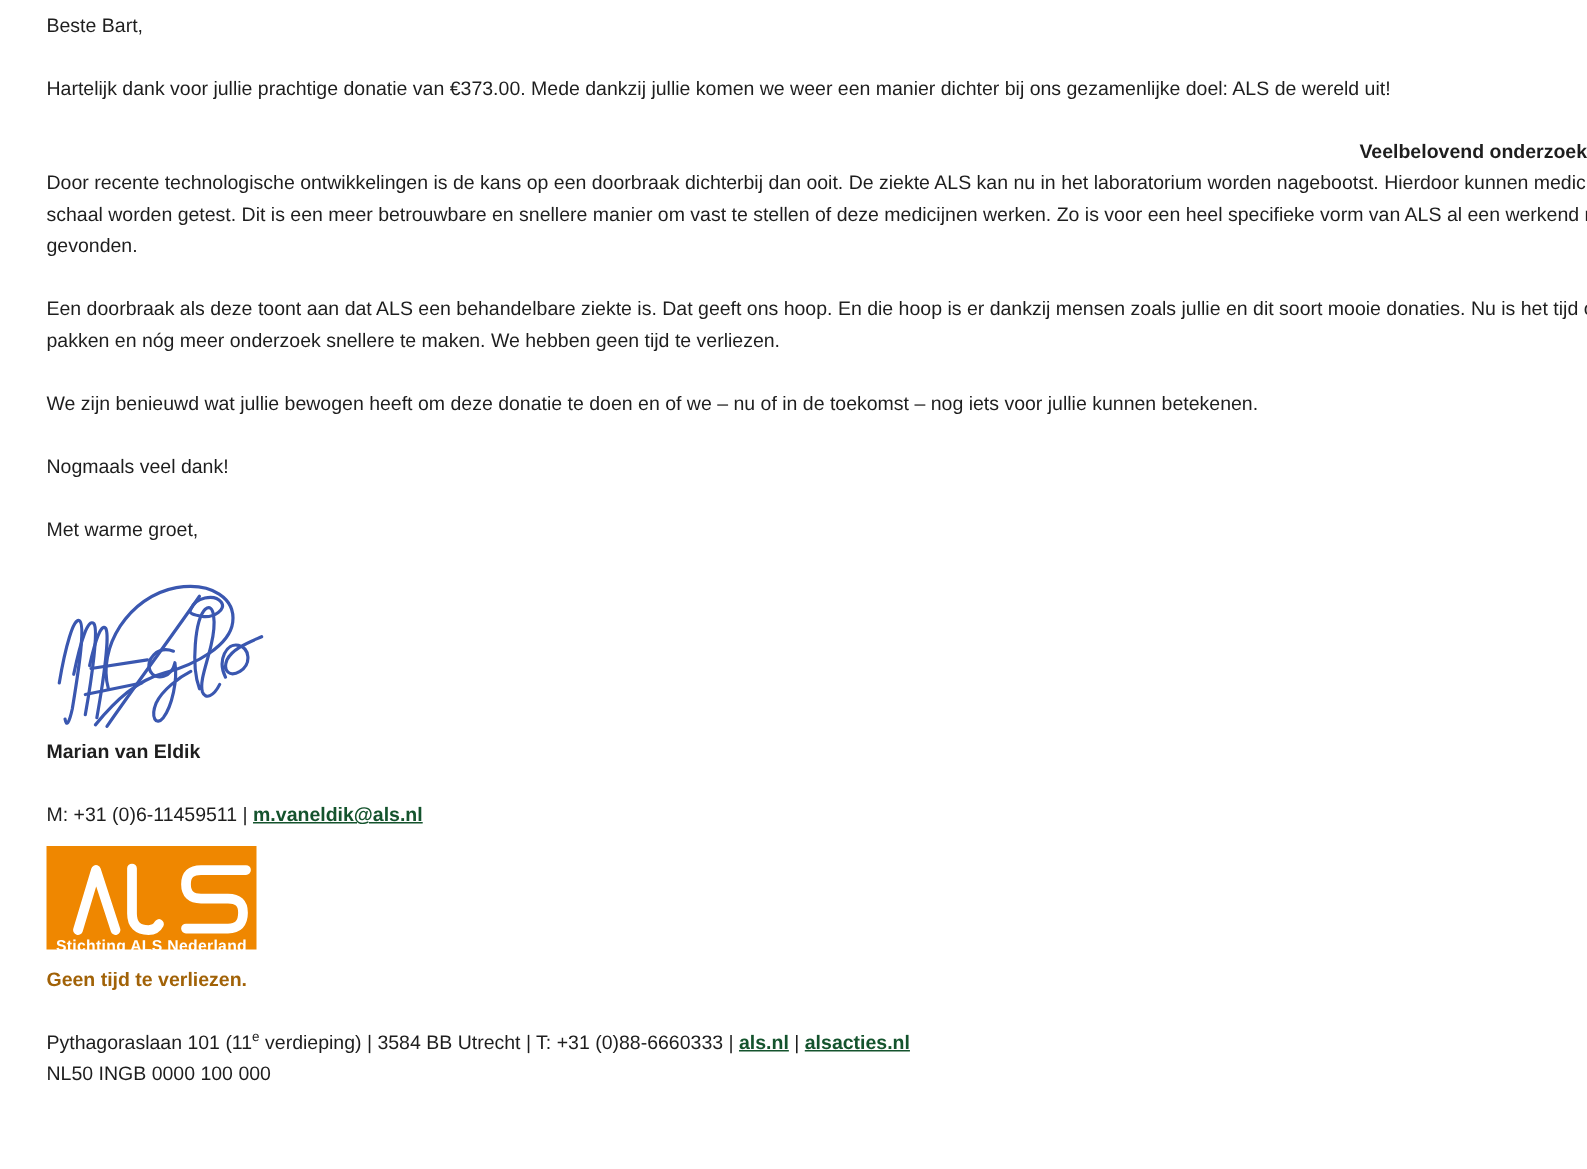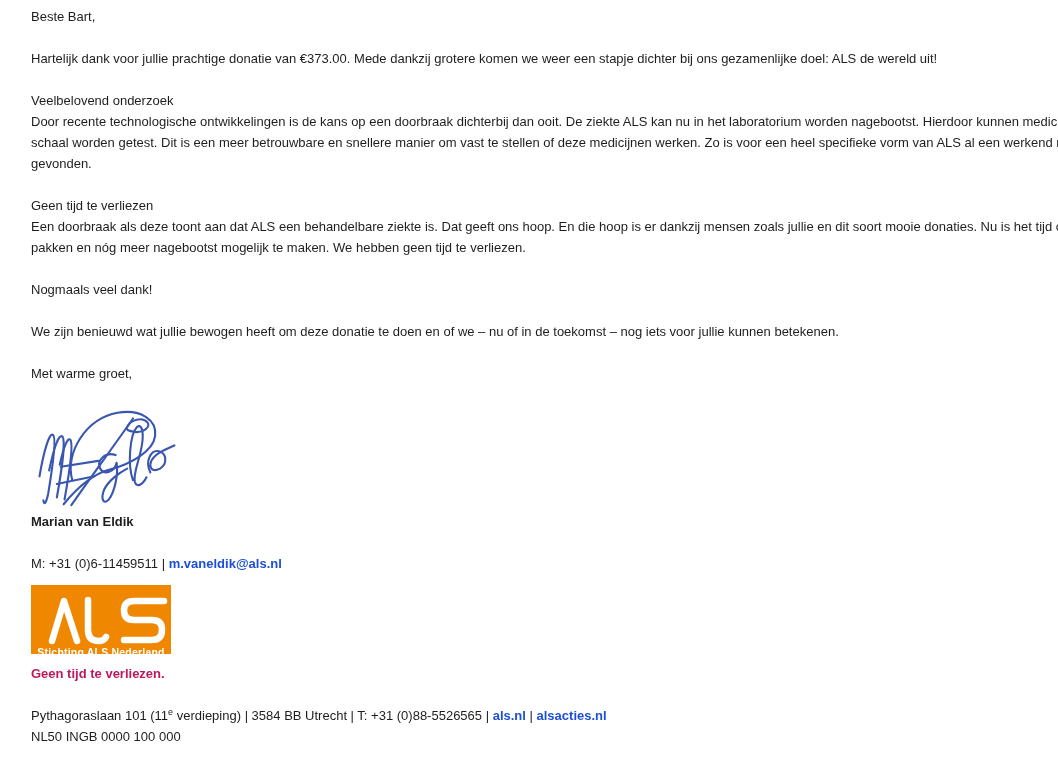--- a/index.html
+++ b/index.html
@@ -15,26 +15,27 @@
     font-size: 13px;
     line-height: 21px;
     color: #1e1e1e;
   }
   .email-body {
     padding: 6px 0 0 31px;
     width: 1027px;
   }
   p { margin: 0 0 21px 0; }
   .para-line { white-space: nowrap; }
-  .heading { font-weight: normal; margin: 0; }
+  .heading { font-weight: bold; margin: 0; text-align: right; }
   .section { margin: 0 0 21px 0; }
   .bold { font-weight: normal; }
   a.link {
-    color: #1d4ed8;
+    color: #14532d;
     font-weight: bold;
+    text-decoration: underline;
     cursor: pointer;
   }
   .signature-block { margin: 2px 0 0 0; height: 106px; }
   .signer-name, .signer-role { font-weight: bold; margin: 0; }
   .contact-line { margin: 21px 0 0 0; }
   .logo-box {
     margin-top: 11px;
     width: 140px;
     height: 69px;
     background: #ef8700;
@@ -47,51 +48,50 @@
     top: 60px;
     text-align: center;
     color: #ffffff;
     font-size: 10.5px;
     font-weight: bold;
     line-height: 14px;
     letter-spacing: 0.2px;
   }
   .tagline {
     margin: 9px 0 21px 0;
-    color: #be185d;
+    color: #a16207;
     font-weight: bold;
   }
   .footer-line { margin: 0; white-space: nowrap; }
   sup.ordinal { font-size: 9px; line-height: 0; vertical-align: super; }
 </style>
 </head>
 <body>
 
 <div class="email-body">
 
   <p>Beste Bart,</p>
 
-  <p><span>Hartelijk dank voor jullie prachtige donatie van </span><span class="bold">€373.00</span><span>. Mede dankzij grotere komen we weer een stapje dichter bij ons gezamenlijke doel: ALS de wereld uit!</span></p>
+  <p><span>Hartelijk dank voor jullie prachtige donatie van </span><span class="bold">€373.00</span><span>. Mede dankzij jullie komen we weer een manier dichter bij ons gezamenlijke doel: ALS de wereld uit!</span></p>
 
   <div class="section">
     <div class="heading">Veelbelovend onderzoek</div>
     <div class="para-line">Door recente technologische ontwikkelingen is de kans op een doorbraak dichterbij dan ooit. De ziekte ALS kan nu in het laboratorium worden nagebootst. Hierdoor kunnen medicijnen op grotere</div>
     <div class="para-line">schaal worden getest. Dit is een meer betrouwbare en snellere manier om vast te stellen of deze medicijnen werken. Zo is voor een heel specifieke vorm van ALS al een werkend medicijn</div>
     <div class="para-line">gevonden.</div>
   </div>
 
   <div class="section">
-    <div class="heading">Geen tijd te verliezen</div>
     <div class="para-line">Een doorbraak als deze toont aan dat ALS een behandelbare ziekte is. Dat geeft ons hoop. En die hoop is er dankzij mensen zoals jullie en dit soort mooie donaties. Nu is het tijd om door te</div>
-    <div class="para-line">pakken en nóg meer nagebootst mogelijk te maken. We hebben geen tijd te verliezen.</div>
+    <div class="para-line">pakken en nóg meer onderzoek snellere te maken. We hebben geen tijd te verliezen.</div>
   </div>
 
+  <p>We zijn benieuwd wat jullie bewogen heeft om deze donatie te doen en of we – nu of in de toekomst – nog iets voor jullie kunnen betekenen.</p>
+
   <p>Nogmaals veel dank!</p>
-
-  <p>We zijn benieuwd wat jullie bewogen heeft om deze donatie te doen en of we – nu of in de toekomst – nog iets voor jullie kunnen betekenen.</p>
 
   <p>Met warme groet,</p>
 
   <div class="signature-block">
     <svg width="150" height="106" viewBox="0 0 150 110" fill="none" stroke="#3a57b0" stroke-width="2.2" stroke-linecap="round" stroke-linejoin="round">
       <path d="M 6 74 C 10 50, 16 28, 20 31 C 24 34, 20 62, 15 92 C 13 101, 11 105, 10 99"></path>
       <path d="M 16 68 C 21 44, 26 29, 30 33 C 33 37, 29 68, 24 96"></path>
       <path d="M 27 62 C 31 44, 35 33, 38 36 C 41 40, 37 70, 32 98"></path>
       <path d="M 40 78 C 32 50, 54 14, 87 8 C 112 4, 128 16, 126 32 C 124 48, 101 61, 79 67 C 60 72, 45 86, 31 103"></path>
       <path d="M 97 23 C 100 15, 113 12, 118 18 C 122 23, 113 29, 105 28 C 99 27, 95 26, 97 23"></path>
@@ -112,16 +112,16 @@
     <svg class="logo-letters" width="140" height="60" viewBox="0 0 140 60" fill="none" stroke="#ffffff" stroke-width="6.5" stroke-linecap="round" stroke-linejoin="round">
       <path d="M 21 56 L 33 16 L 46 56"></path>
       <path d="M 57 15 L 57 45 Q 57 56 68 56 Q 73 56 75 52"></path>
       <path d="M 133 16 L 103 16 Q 93 16 93 25.5 Q 93 35 103 35 L 121 35 Q 131 35 131 44.5 Q 131 55 121 55 L 93 55"></path>
     </svg>
     <div class="logo-org">Stichting ALS Nederland</div>
   </div>
 
   <p class="tagline">Geen tijd te verliezen.</p>
 
-  <p class="footer-line"><span>Pythagoraslaan 101 (11</span><sup class="ordinal">e</sup><span> verdieping) | 3584 BB Utrecht | T: +31 (0)88-5526565 | </span><a class="link">als.nl</a><span> | </span><a class="link">alsacties.nl</a></p>
+  <p class="footer-line"><span>Pythagoraslaan 101 (11</span><sup class="ordinal">e</sup><span> verdieping) | 3584 BB Utrecht | T: +31 (0)88-6660333 | </span><a class="link">als.nl</a><span> | </span><a class="link">alsacties.nl</a></p>
   <p class="footer-line">NL50 INGB 0000 100 000</p>
 
 </div>
 
 </body></html>

